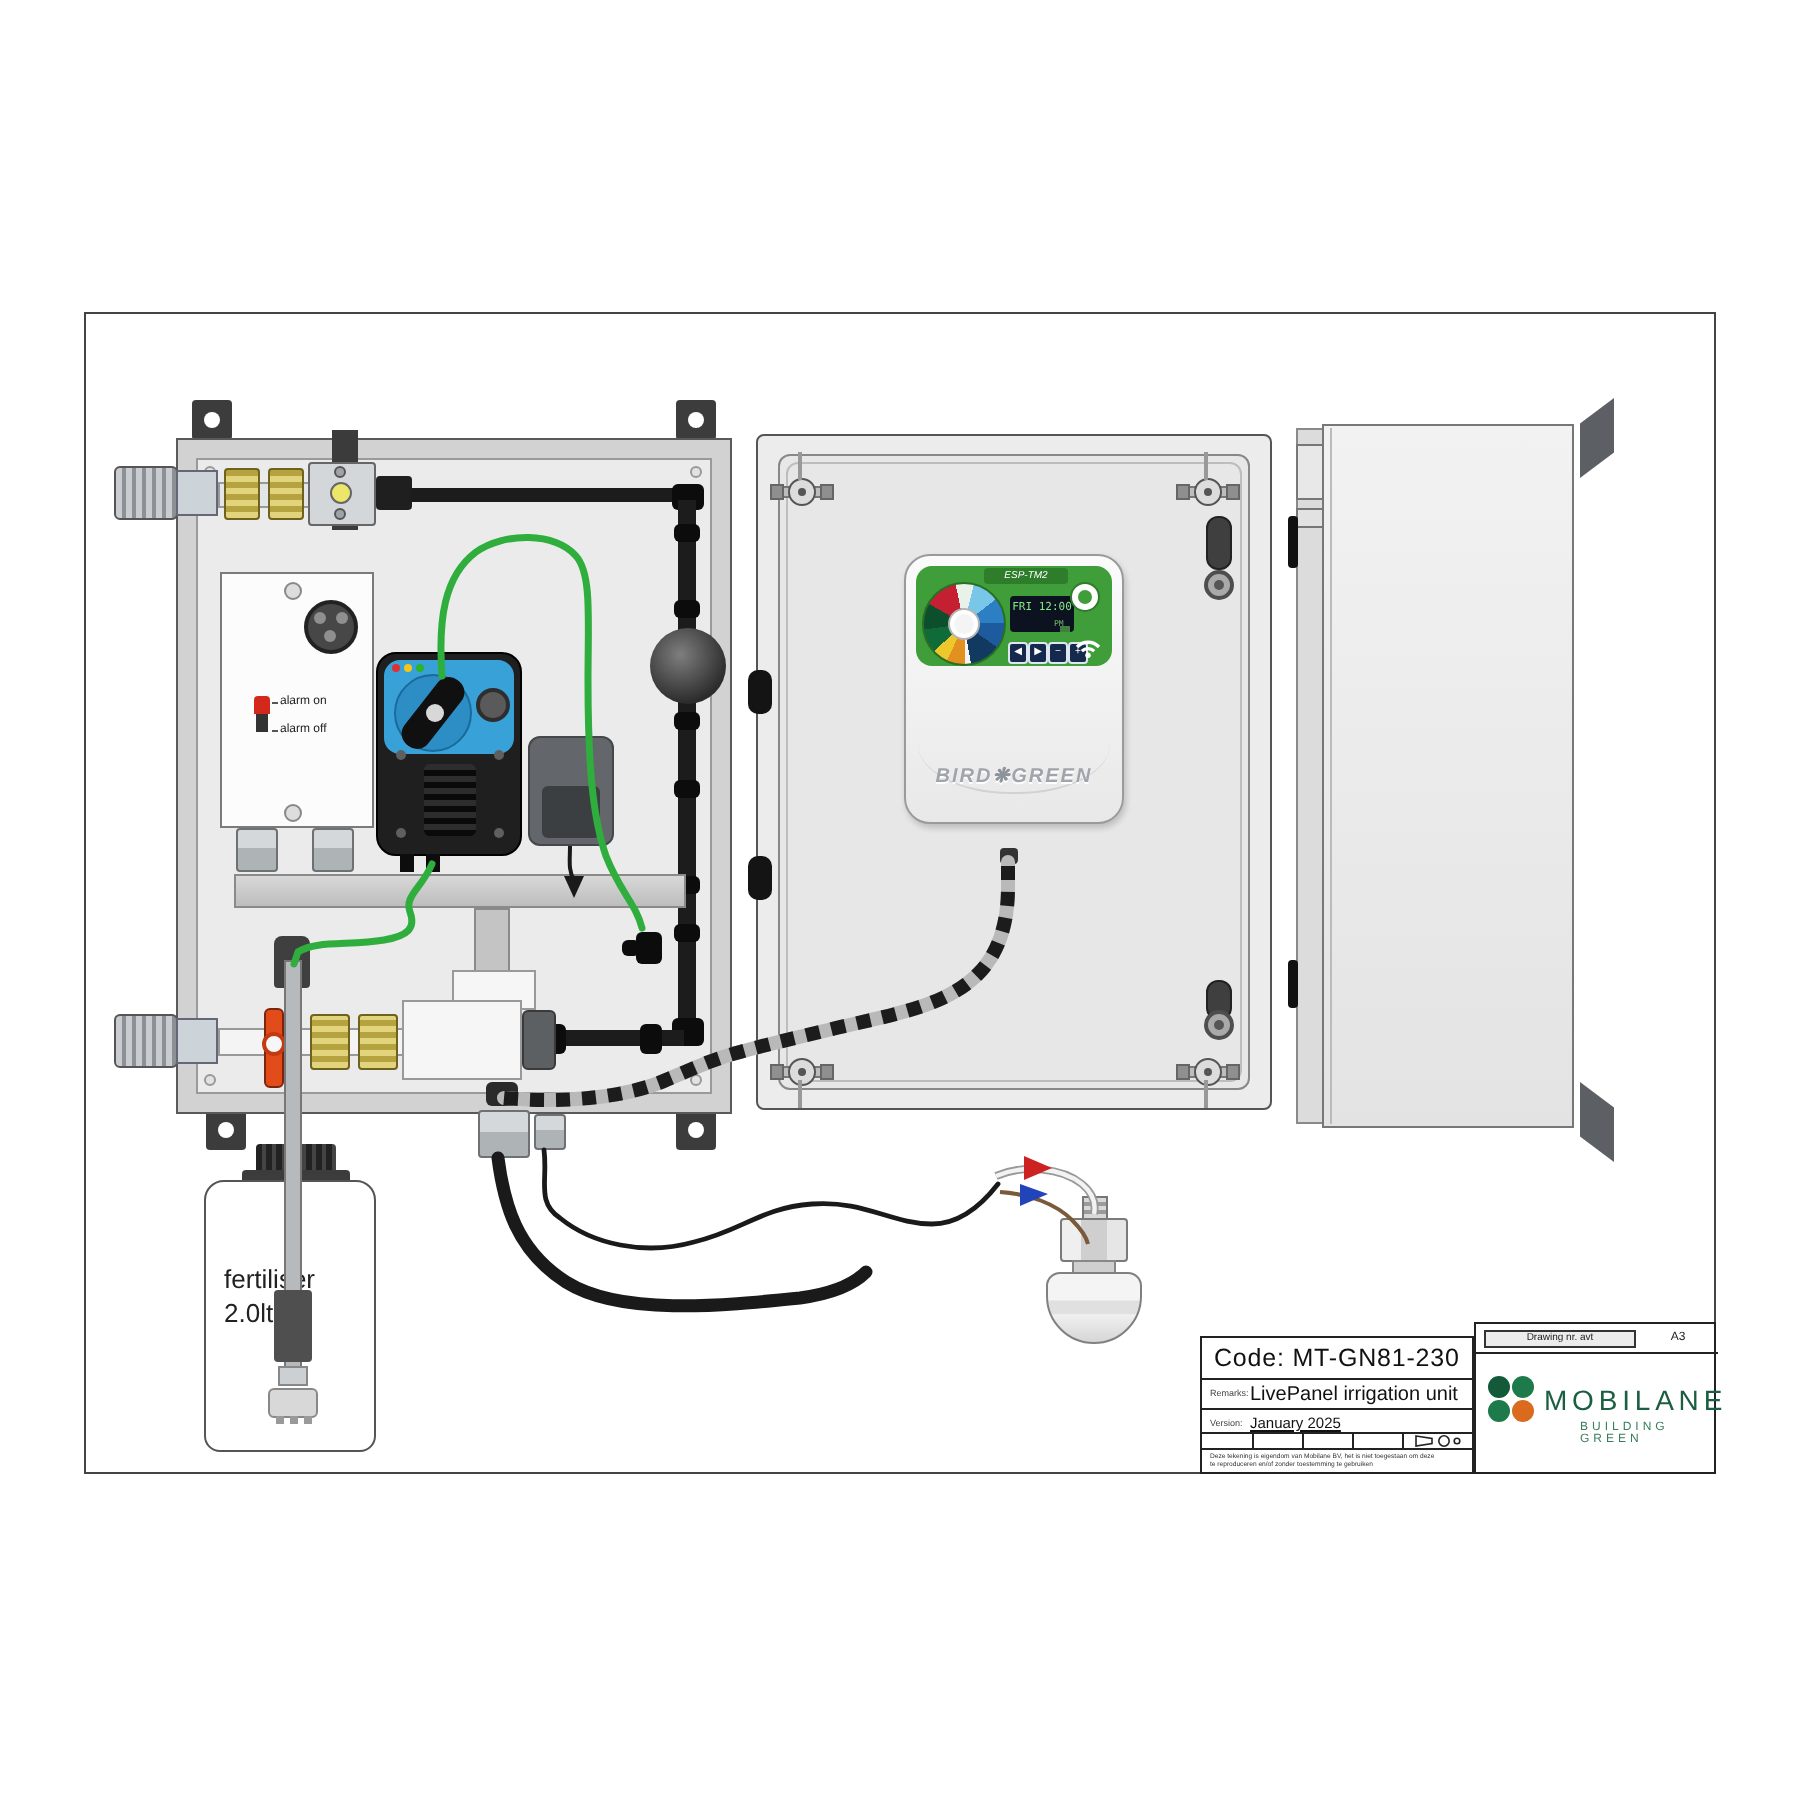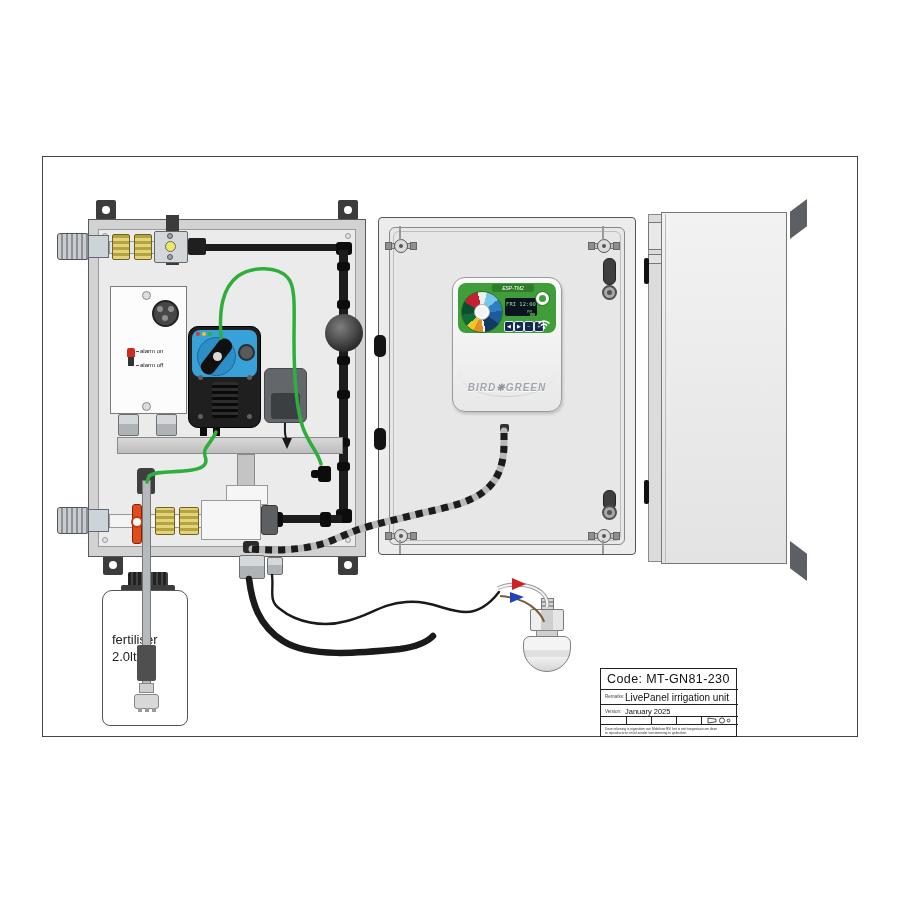--- a/index.html
+++ b/index.html
@@ -230,38 +230,50 @@
   <div class="abs" style="left:536px;top:630px;width:22px;height:7px;background:#cfcfcf;border:1px solid #888;"></div>
   <div class="abs" style="left:523px;top:636px;width:48px;height:36px;background:linear-gradient(180deg,#f4f4f4 0 38%,#e0e0e0 40% 58%,#f0f0f0 60%,#d6d6d6);border:1px solid #808080;border-radius:7px 7px 24px 24px;"></div>
 
   <div class="abs tb" style="left:600px;top:668px;width:137px;height:69px;background:#fff;">
     <div class="abs" style="left:6px;top:3px;font-size:12.5px;color:#111;letter-spacing:.4px;">Code: MT-GN81-230</div>
     <div class="abs" style="left:0;top:20px;width:137px;height:1px;background:#222;"></div>
     <div class="abs" style="left:4px;top:25px;font-size:4.5px;color:#444;">Remarks:</div>
     <div class="abs" style="left:24px;top:23px;font-size:10px;color:#111;">LivePanel irrigation unit</div>
     <div class="abs" style="left:0;top:35px;width:137px;height:1px;background:#222;"></div>
     <div class="abs" style="left:4px;top:40px;font-size:4.5px;color:#444;">Version:</div>
-    <div class="abs" style="left:24px;top:38px;font-size:7.5px;color:#111;">January 2025</div>
+    <div class="abs" style="left:24px;top:38px;font-size:7.5px;color:#111;text-decoration:underline;">January 2025</div>
     <div class="abs" style="left:0;top:47px;width:137px;height:1px;background:#222;"></div>
     <div class="abs" style="left:25px;top:47px;width:1px;height:8px;background:#222;"></div>
     <div class="abs" style="left:50px;top:47px;width:1px;height:8px;background:#222;"></div>
     <div class="abs" style="left:75px;top:47px;width:1px;height:8px;background:#222;"></div>
     <div class="abs" style="left:100px;top:47px;width:1px;height:8px;background:#222;"></div>
     <div class="abs" style="left:106px;top:48px;width:26px;height:7px;">
       <svg width="26" height="7" viewBox="0 0 26 7">
           <polygon points="1,1 9,2.2 9,4.8 1,6" fill="none" stroke="#222" stroke-width="0.8"></polygon>
           <circle cx="15" cy="3.5" r="2.6" fill="none" stroke="#222" stroke-width="0.8"></circle>
           <circle cx="21.5" cy="3.5" r="1.4" fill="none" stroke="#222" stroke-width="0.8"></circle>
         </svg>
     </div>
     <div class="abs" style="left:0;top:55px;width:137px;height:1px;background:#222;"></div>
     <div class="abs tinytext" style="left:4px;top:58px;">Deze tekening is eigendom van Mobilane BV, het is niet toegestaan om deze</div>
     <div class="abs tinytext" style="left:4px;top:62px;">te reproduceren en/of zonder toestemming te gebruiken</div>
   </div>
 
+  <div class="abs tb" style="left:737px;top:661px;width:121px;height:76px;background:#fff;">
+    <div class="abs" style="left:4px;top:3px;width:76px;height:9px;background:#ececec;border:1px solid #333;"></div>
+    <div class="abs" style="left:4px;top:3px;width:76px;font-size:5px;line-height:9px;text-align:center;color:#222;">Drawing nr. avt</div>
+    <div class="abs" style="left:84px;top:3px;width:34px;font-size:6px;line-height:9px;text-align:center;color:#222;">A3</div>
+    <div class="abs" style="left:0;top:14px;width:121px;height:1px;background:#222;"></div>
+    <div class="abs circ" style="left:6px;top:26px;width:11px;height:11px;background:#15593b;"></div>
+    <div class="abs circ" style="left:18px;top:26px;width:11px;height:11px;background:#1e7a4b;"></div>
+    <div class="abs circ" style="left:6px;top:38px;width:11px;height:11px;background:#1e7a4b;"></div>
+    <div class="abs circ" style="left:18px;top:38px;width:11px;height:11px;background:#d96a1e;"></div>
+    <div class="abs" style="left:34px;top:30px;font-size:14px;letter-spacing:2.4px;color:#1b5e41;">MOBILANE</div>
+    <div class="abs" style="left:52px;top:49px;font-size:6px;letter-spacing:2px;color:#3a7d5c;">BUILDING GREEN</div>
+  </div>
 
   <svg class="abs" style="left:0;top:0;" width="900" height="900" viewBox="0 0 900 900">
 
     <path d="M 221,338 C 219,310 222,288 238,276 C 252,266 278,266 288,278 C 296,287 294,310 294,340 C 294,380 296,408 303,428 C 310,446 318,452 321,464" fill="none" stroke="#2fae3d" stroke-width="3.5" stroke-linecap="round"></path>
 
     <path d="M 216,432 C 211,444 202,448 205,456 C 208,464 204,468 192,470 C 175,473 158,470 149,476 L 147,482" fill="none" stroke="#2fae3d" stroke-width="3.5" stroke-linecap="round"></path>
 
     <path d="M 285,423 C 285,430 284,435 287,440" fill="none" stroke="#1a1a1a" stroke-width="2"></path>
     <polygon points="282,438 292,438 287,449" fill="#1a1a1a"></polygon>
 

